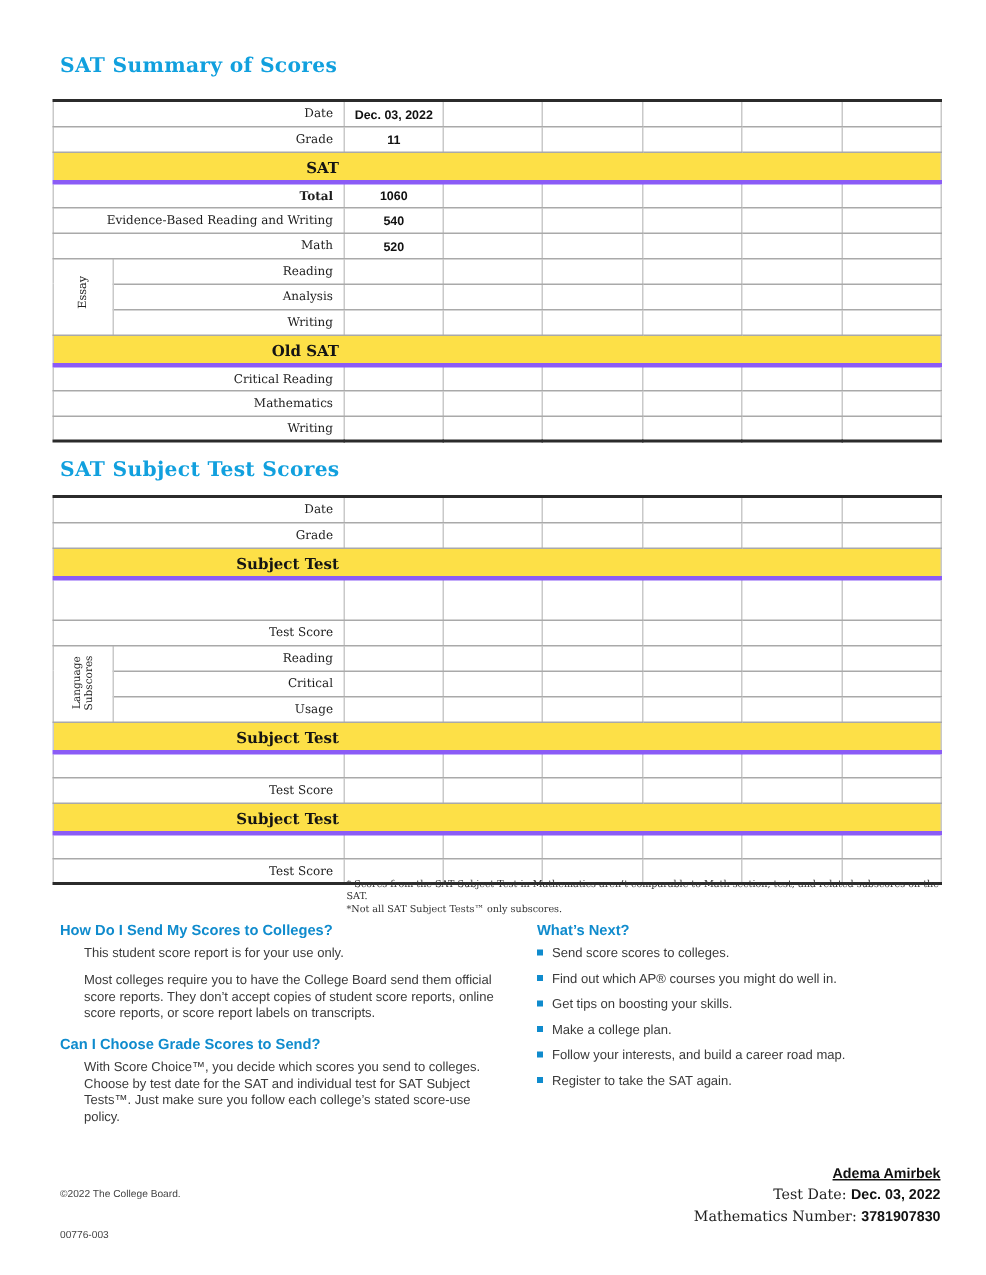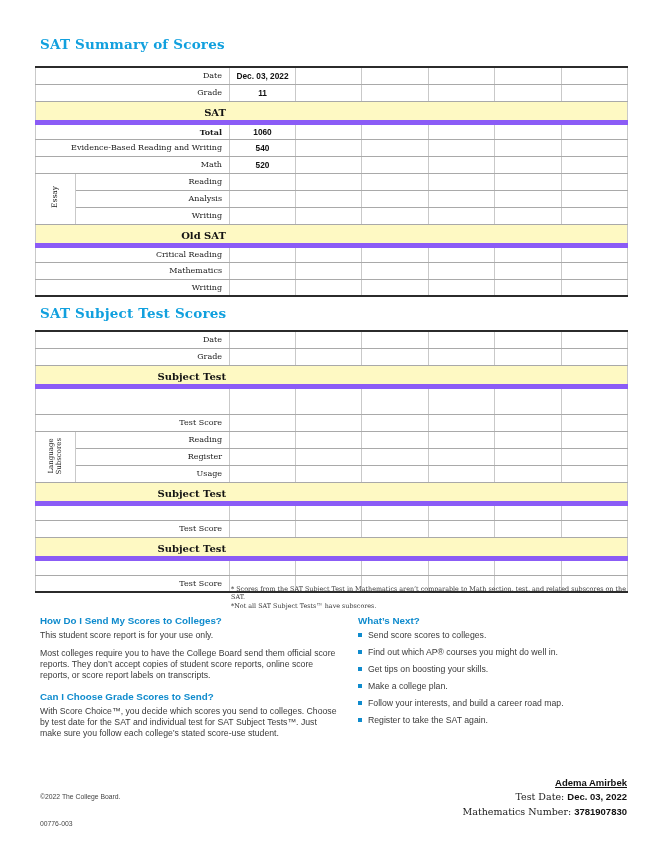--- a/index.html
+++ b/index.html
@@ -32,22 +32,22 @@
   table.score tr.name-tall { height:28px; }
   td.label {
     font-family:"DejaVu Serif", serif; font-size:8px; color:#1c1c1c;
     text-align:right; padding-right:7px !important; white-space:nowrap;
   }
   td.val {
     font-size:8.3px; font-weight:bold; text-align:center; color:#111;
     white-space:nowrap;
   }
   tr.hdr td {
-    background:#fef9c3;
-    border-top:1px solid #3a3a3a; border-bottom:5px solid #8b5cf6;
+    background:#fde047;
+    border-top:1px solid #3a3a3a; border-bottom:3px solid #8b5cf6;
     border-left:none; border-right:none;
   }
   .hdr-text {
     display:inline-block; width:190px; text-align:right;
     font-family:"DejaVu Serif", serif; font-weight:bold;
     font-size:10px; color:#141414;
   }
   td.group { text-align:center; }
   .vert {
     writing-mode:vertical-rl; transform:rotate(180deg);
@@ -61,21 +61,21 @@
   .footnotes {
     font-family:"DejaVu Serif", serif; font-size:6.4px; color:#333;
     line-height:1.3;
   }
 
   
   .section-h {
     font-size:9.8px; font-weight:bold; color:#0f8bcd; margin:0 0 4px 0;
   }
   .body-p {
-    font-size:8.7px; color:#3a3a3a; line-height:1.26; margin:0 0 7px 0;
+    font-size:8.7px; color:#3a3a3a; line-height:1.26; margin:0 0 7px 16px;
   }
   .link { color:#0f8bcd; font-weight:bold; text-decoration:none; cursor:pointer; }
   ul.next-list { list-style:none; margin:2px 0 0 0; padding:0; }
   ul.next-list li {
     font-size:8.7px; color:#3a3a3a; margin:0 0 7px 0;
     display:flex; align-items:baseline;
   }
   .bullet {
     width:4px; height:4px; background:#0f8bcd; display:inline-block;
     margin-right:6px; flex:0 0 4px; position:relative; top:-1px;
@@ -277,21 +277,21 @@
     </td>
     <td class="label">Reading</td>
     <td class="val"></td>
     <td class="val"></td>
     <td class="val"></td>
     <td class="val"></td>
     <td class="val"></td>
     <td class="val"></td>
   </tr>
   <tr>
-    <td class="label">Register</td>
+    <td class="label">Critical</td>
     <td class="val"></td>
     <td class="val"></td>
     <td class="val"></td>
     <td class="val"></td>
     <td class="val"></td>
     <td class="val"></td>
   </tr>
   <tr>
     <td class="label">Usage</td>
     <td class="val"></td>
@@ -341,29 +341,29 @@
     <td class="val"></td>
     <td class="val"></td>
     <td class="val"></td>
     <td class="val"></td>
   </tr>
 </tbody>
   </table>
 
 <div class="abs footnotes" style="left:231px; top:585px; width:400px;">
   <div>* Scores from the SAT Subject Test in Mathematics aren’t comparable to Math section, test, and related subscores on the SAT.</div>
-  <div>*Not all SAT Subject Tests™ have subscores.</div>
+  <div>*Not all SAT Subject Tests™ only subscores.</div>
 </div>
 
 <div class="abs" style="left:40px; top:615px; width:300px;">
   <div class="section-h">How Do I Send My Scores to Colleges?</div>
   <p class="body-p">This student score report is for your use only.</p>
   <p class="body-p">Most colleges require you to have the College Board send them official score reports. They don’t accept copies of student score reports, online score reports, or score report labels on transcripts.</p>
   <div class="section-h" style="margin-top:10px;">Can I Choose Grade Scores to Send?</div>
-  <p class="body-p">With Score Choice™, you decide which scores you send to colleges. Choose by test date for the SAT and individual test for SAT Subject Tests™. Just make sure you follow each college’s stated score-use student.</p>
+  <p class="body-p">With Score Choice™, you decide which scores you send to colleges. Choose by test date for the SAT and individual test for SAT Subject Tests™. Just make sure you follow each college’s stated score-use policy.</p>
 </div>
 
 <div class="abs" style="left:358px; top:615px; width:285px;">
   <div class="section-h">What’s Next?</div>
   <ul class="next-list">
     <li>
         <span class="bullet"></span>
         <span>Send score scores to colleges.</span>
       </li>
     <li>

